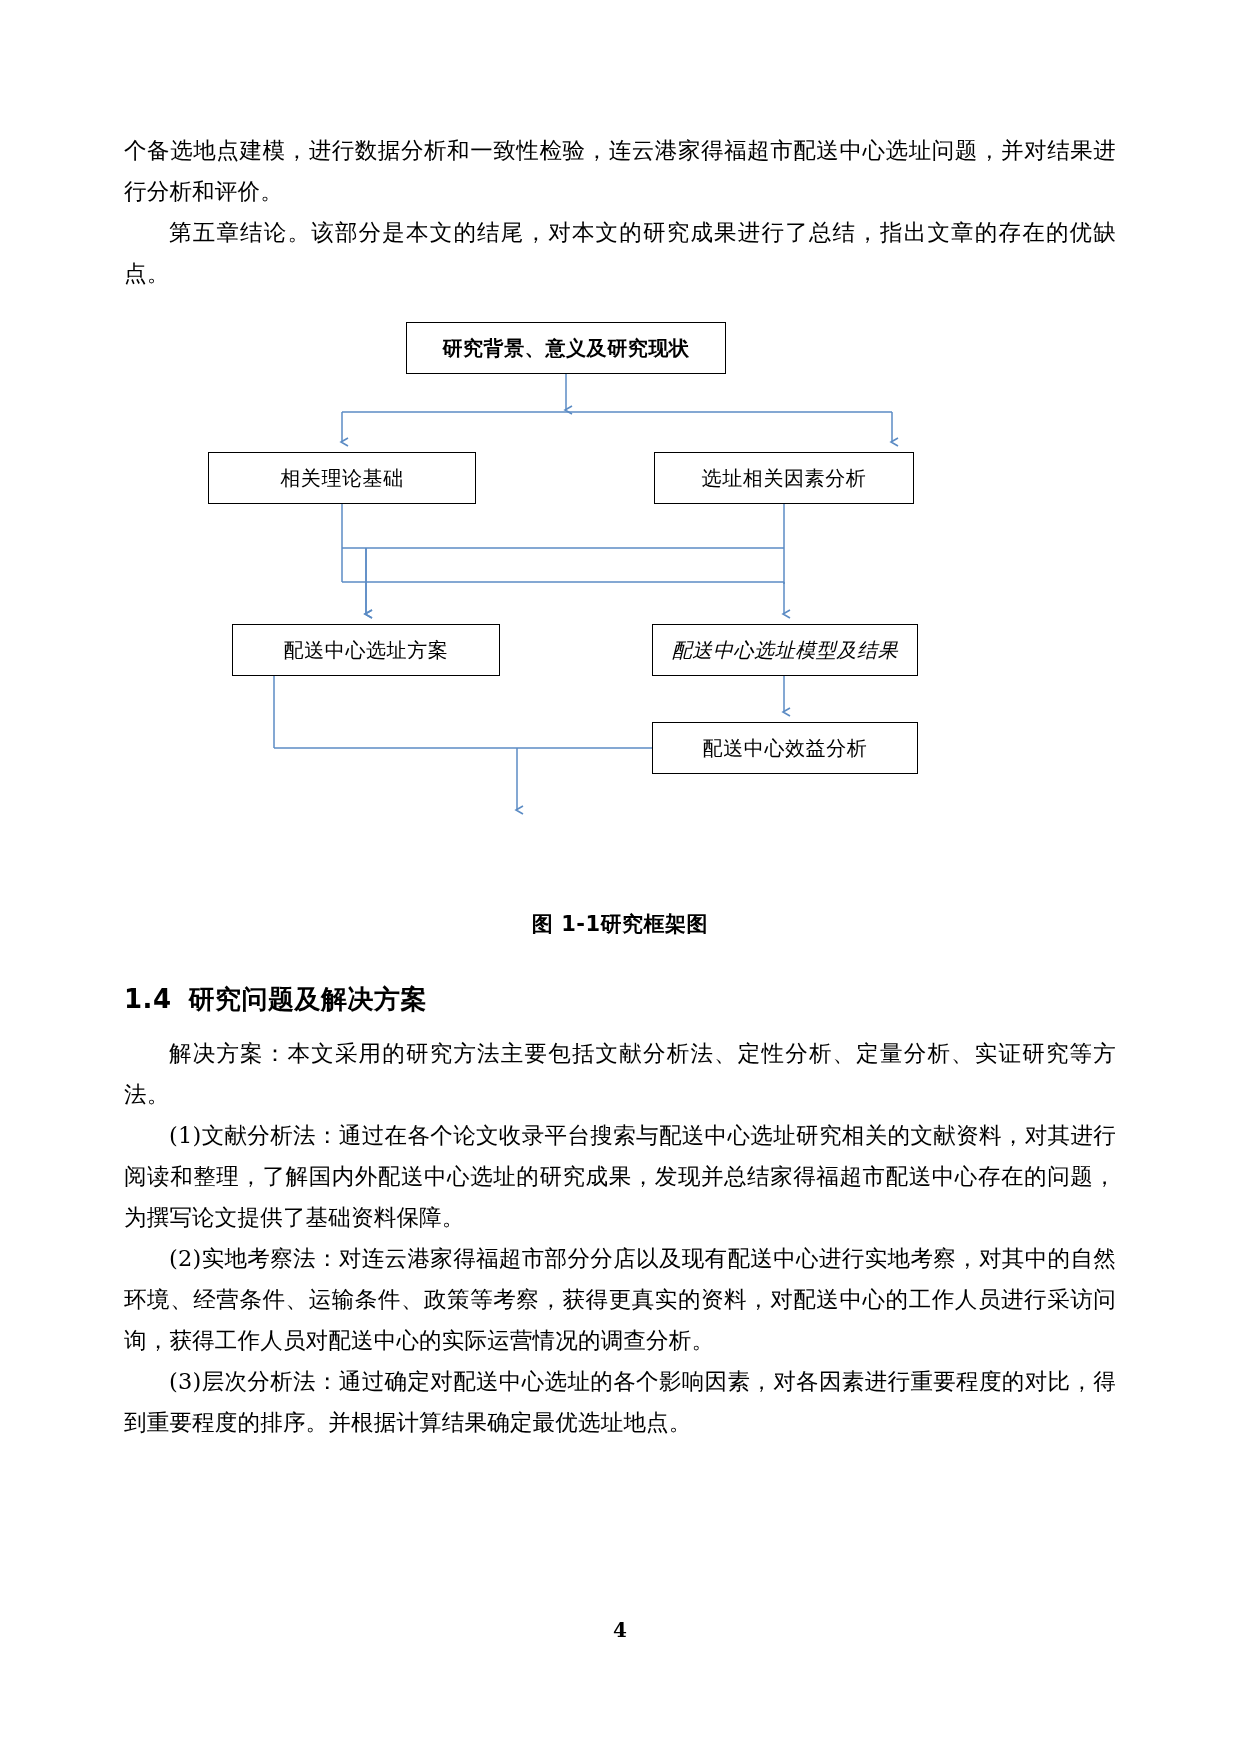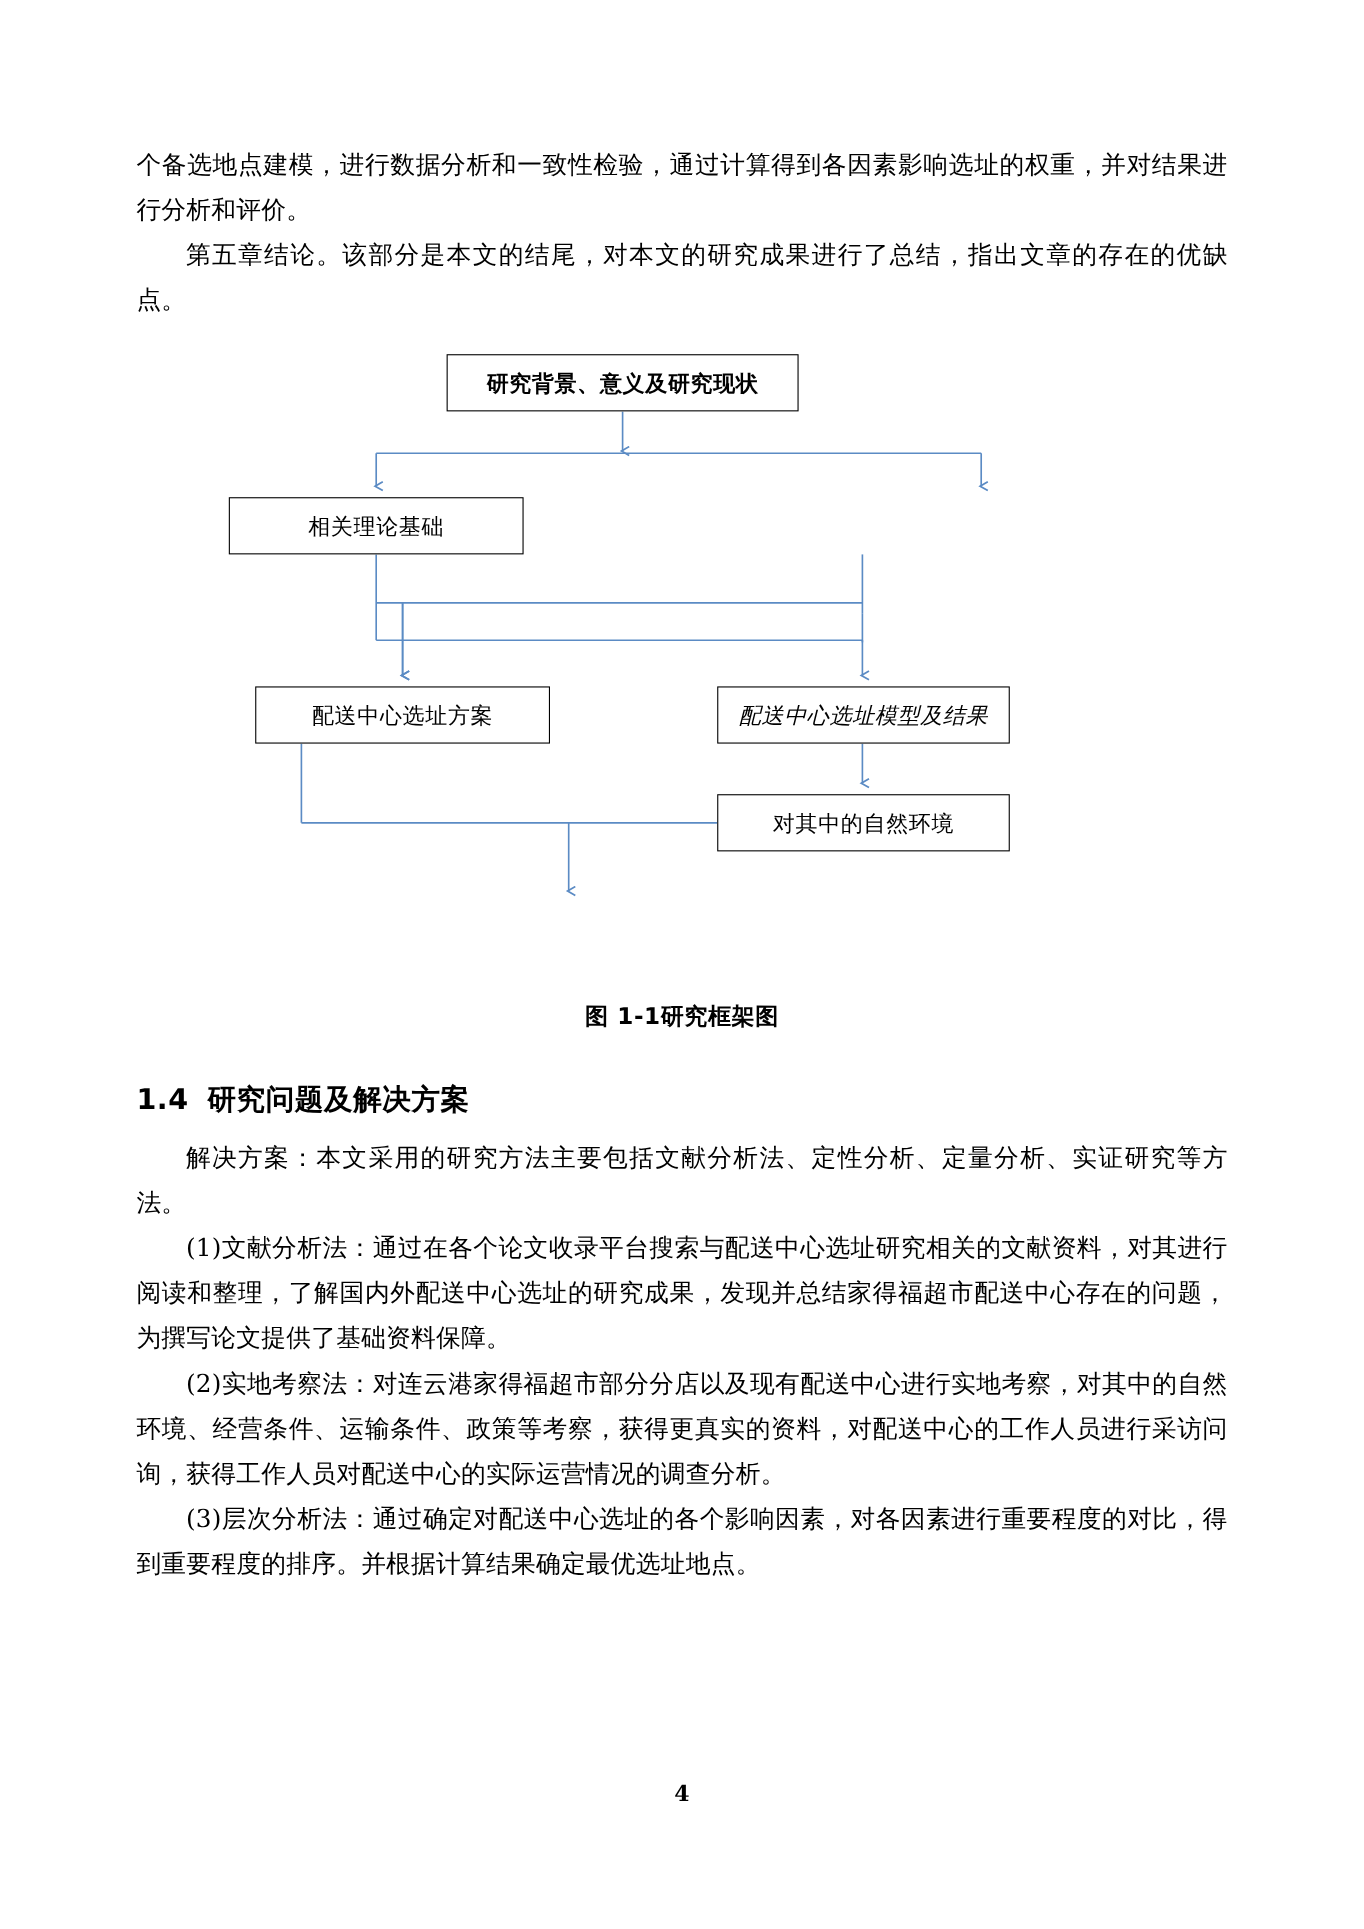--- a/index.html
+++ b/index.html
@@ -91,21 +91,21 @@
     font-size: 20px;
   }
 </style>
 </head>
 <body>
 
 <div class="page">
 
   <div class="content">
 
-    <p class="body">个备选地点建模，进行数据分析和一致性检验，通过计算得到各因素影响选址的权重，并对结果进行分析和评价。</p>
+    <p class="body">个备选地点建模，进行数据分析和一致性检验，连云港家得福超市配送中心选址问题，并对结果进行分析和评价。</p>
 
     <p class="body indent">第五章结论。该部分是本文的结尾，对本文的研究成果进行了总结，指出文章的存在的优缺点。</p>
 
     <div class="figure">
 
       <svg width="992" height="590" viewBox="0 0 992 590">
         <defs>
           <marker id="arr" markerWidth="10" markerHeight="10" refX="5" refY="7" orient="auto" markerUnits="userSpaceOnUse">
             <path d="M1,1 L5,8 L9,1" fill="none" stroke="#5b8bc4" stroke-width="1.6"></path>
           </marker>
@@ -138,23 +138,24 @@
 
           <path d="M150,364 L150,436"></path>
           <path d="M150,436 L528,436"></path>
 
           <path d="M393,436 L393,498" marker-end="url(#arr)"></path>
         </g>
       </svg>
 
       <div class="fbox" id="box-top">研究背景、意义及研究现状</div>
       <div class="fbox" id="box-theory">相关理论基础</div>
+      <div class="fbox" id="box-factor">选址相关因素分析</div>
       <div class="fbox" id="box-plan">配送中心选址方案</div>
       <div class="fbox" id="box-model">配送中心选址模型及结果</div>
-      <div class="fbox" id="box-benefit">对其中的自然环境</div>
+      <div class="fbox" id="box-benefit">配送中心效益分析</div>
     </div>
 
     <div class="figcaption">图  1-1研究框架图</div>
 
     <h2 class="section">
       <span class="num">1.4</span><span>研究问题及解决方案</span>
     </h2>
 
     <p class="body indent">解决方案：本文采用的研究方法主要包括文献分析法、定性分析、定量分析、实证研究等方法。</p>
     <p class="body indent">(1)文献分析法：通过在各个论文收录平台搜索与配送中心选址研究相关的文献资料，对其进行阅读和整理，了解国内外配送中心选址的研究成果，发现并总结家得福超市配送中心存在的问题，为撰写论文提供了基础资料保障。</p>

